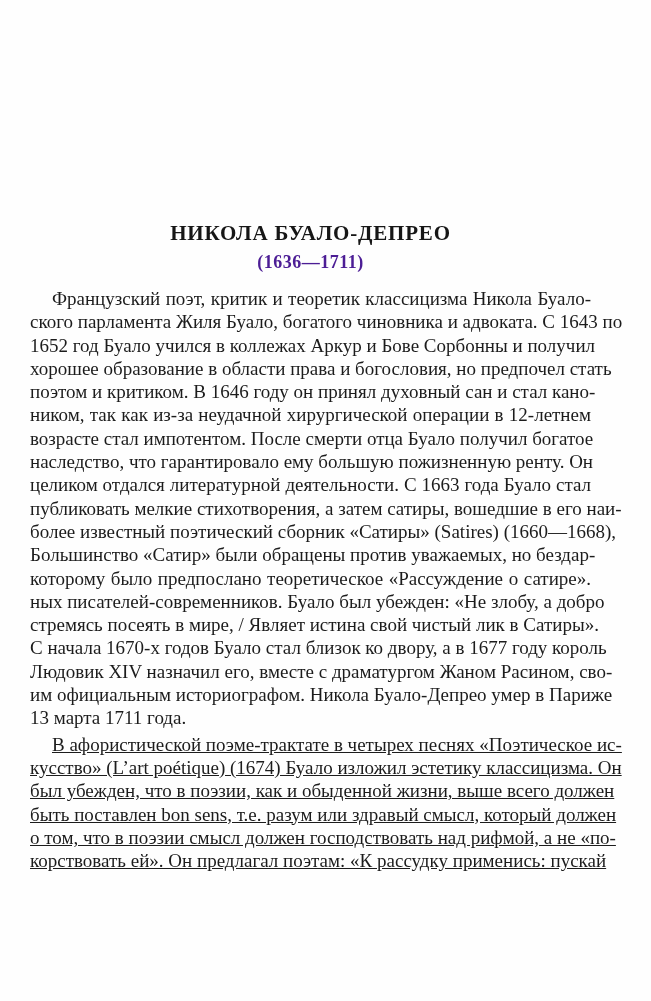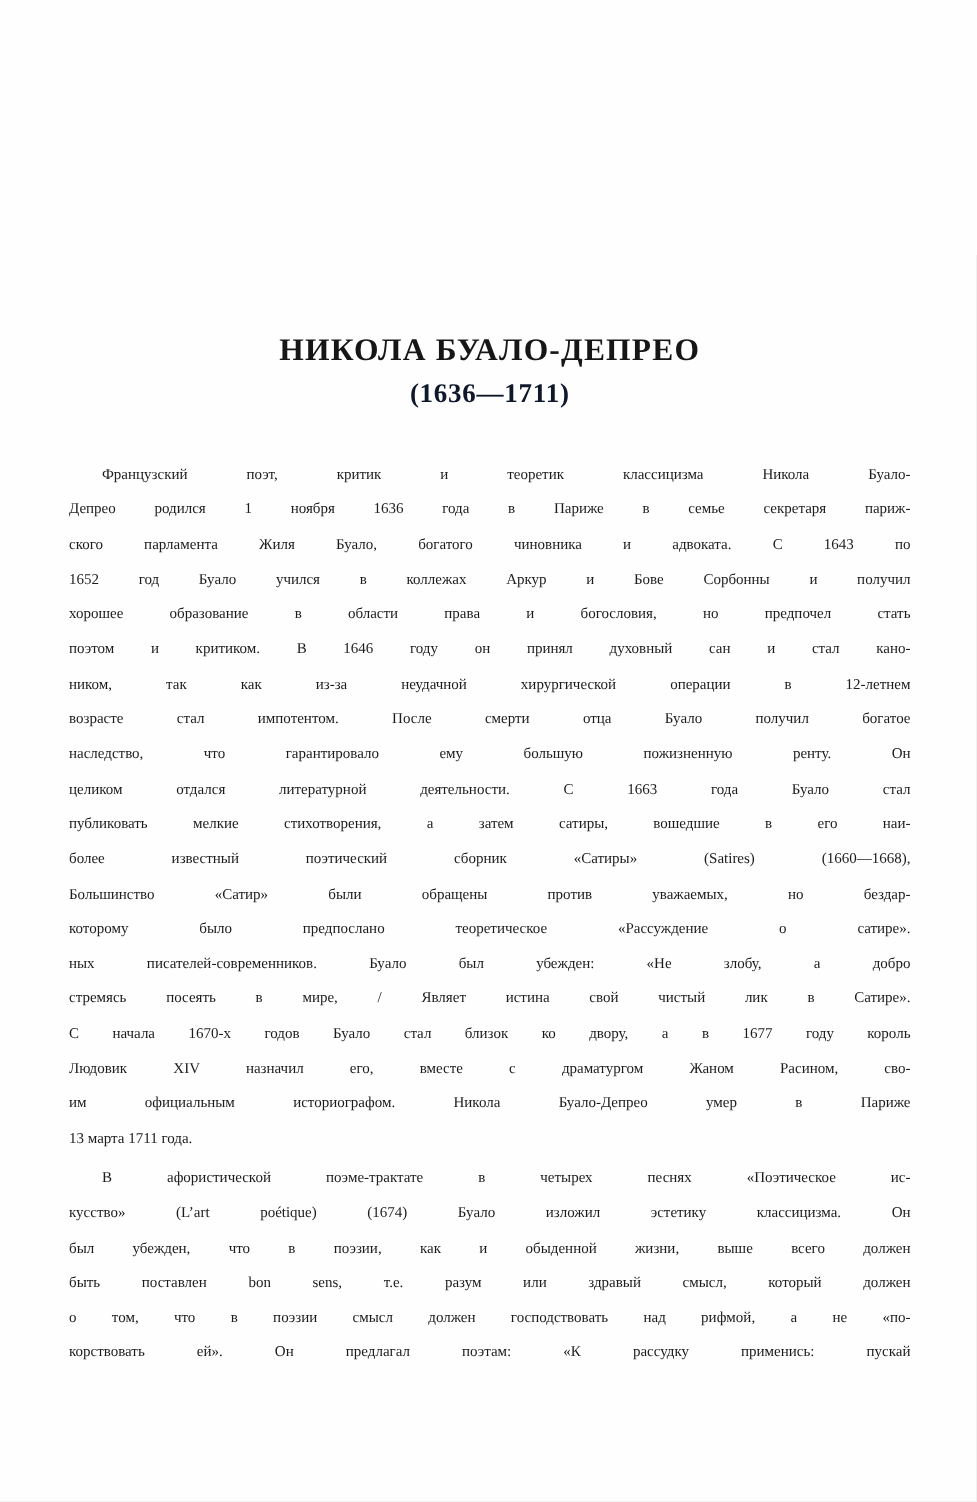--- a/index.html
+++ b/index.html
@@ -12,50 +12,50 @@
     width: 651px;
     height: 1001px;
     background: #fefefe;
     overflow: hidden;
     font-family: "Liberation Serif", serif;
     color: #1c1c1c;
     box-sizing: border-box;
   }
   .article {
     position: absolute;
-    left: 46px;
+    left: 30px;
     top: 0;
     width: 561px;
   }
   .title {
     margin-top: 221px;
     text-align: center;
     font-weight: bold;
     font-size: 21px;
     line-height: 25px;
     letter-spacing: 0.8px;
     color: #161616;
     white-space: nowrap;
   }
   .years {
     margin-top: 4px;
     text-align: center;
     font-weight: bold;
     font-size: 18px;
     line-height: 24px;
     letter-spacing: 0.5px;
-    color: #0f172a;
+    color: #4c1d95;
   }
   .bodytext {
-    margin-top: 31px;
-    font-size: 10px;
+    margin-top: 13px;
+    font-size: 19px;
     line-height: 23.3px;
   }
   .para { margin: 0; }
-  .para + .para { margin-top: 3px; }
+  .para + .para { margin-top: 3px; text-decoration: underline; }
   .line {
     text-align: justify;
     text-align-last: justify;
     white-space: nowrap;
   }
   .line.indent { text-indent: 22px; }
   .line.endpara { text-align-last: left; }
 </style>
 </head>
 <body>
@@ -64,35 +64,34 @@
   <div class="article">
 
     <div class="title">НИКОЛА БУАЛО-ДЕПРЕО</div>
 
     <div class="years">(1636—1711)</div>
 
     <div class="bodytext">
 
       <div class="para">
         <div class="line indent">Французский поэт, критик и теоретик классицизма Никола Буало-</div>
-        <div class="line">Депрео родился 1 ноября 1636 года в Париже в семье секретаря париж-</div>
         <div class="line">ского парламента Жиля Буало, богатого чиновника и адвоката. С 1643 по</div>
         <div class="line">1652 год Буало учился в коллежах Аркур и Бове Сорбонны и получил</div>
         <div class="line">хорошее образование в области права и богословия, но предпочел стать</div>
         <div class="line">поэтом и критиком. В 1646 году он принял духовный сан и стал кано-</div>
         <div class="line">ником, так как из-за неудачной хирургической операции в 12-летнем</div>
         <div class="line">возрасте стал импотентом. После смерти отца Буало получил богатое</div>
         <div class="line">наследство, что гарантировало ему большую пожизненную ренту. Он</div>
         <div class="line">целиком отдался литературной деятельности. С 1663 года Буало стал</div>
         <div class="line">публиковать мелкие стихотворения, а затем сатиры, вошедшие в его наи-</div>
         <div class="line">более известный поэтический сборник «Сатиры» (Satires) (1660—1668),</div>
         <div class="line">Большинство «Сатир» были обращены против уважаемых, но бездар-</div>
         <div class="line">которому было предпослано теоретическое «Рассуждение о сатире».</div>
         <div class="line">ных писателей-современников. Буало был убежден: «Не злобу, а добро</div>
-        <div class="line">стремясь посеять в мире, / Являет истина свой чистый лик в Сатире».</div>
+        <div class="line">стремясь посеять в мире, / Являет истина свой чистый лик в Сатиры».</div>
         <div class="line">С начала 1670-х годов Буало стал близок ко двору, а в 1677 году король</div>
         <div class="line">Людовик XIV назначил его, вместе с драматургом Жаном Расином, сво-</div>
         <div class="line">им официальным историографом. Никола Буало-Депрео умер в Париже</div>
         <div class="line endpara">13 марта 1711 года.</div>
       </div>
 
       <div class="para">
         <div class="line indent">В афористической поэме-трактате в четырех песнях «Поэтическое ис-</div>
         <div class="line">кусство» (L’art poétique) (1674) Буало изложил эстетику классицизма. Он</div>
         <div class="line">был убежден, что в поэзии, как и обыденной жизни, выше всего должен</div>

